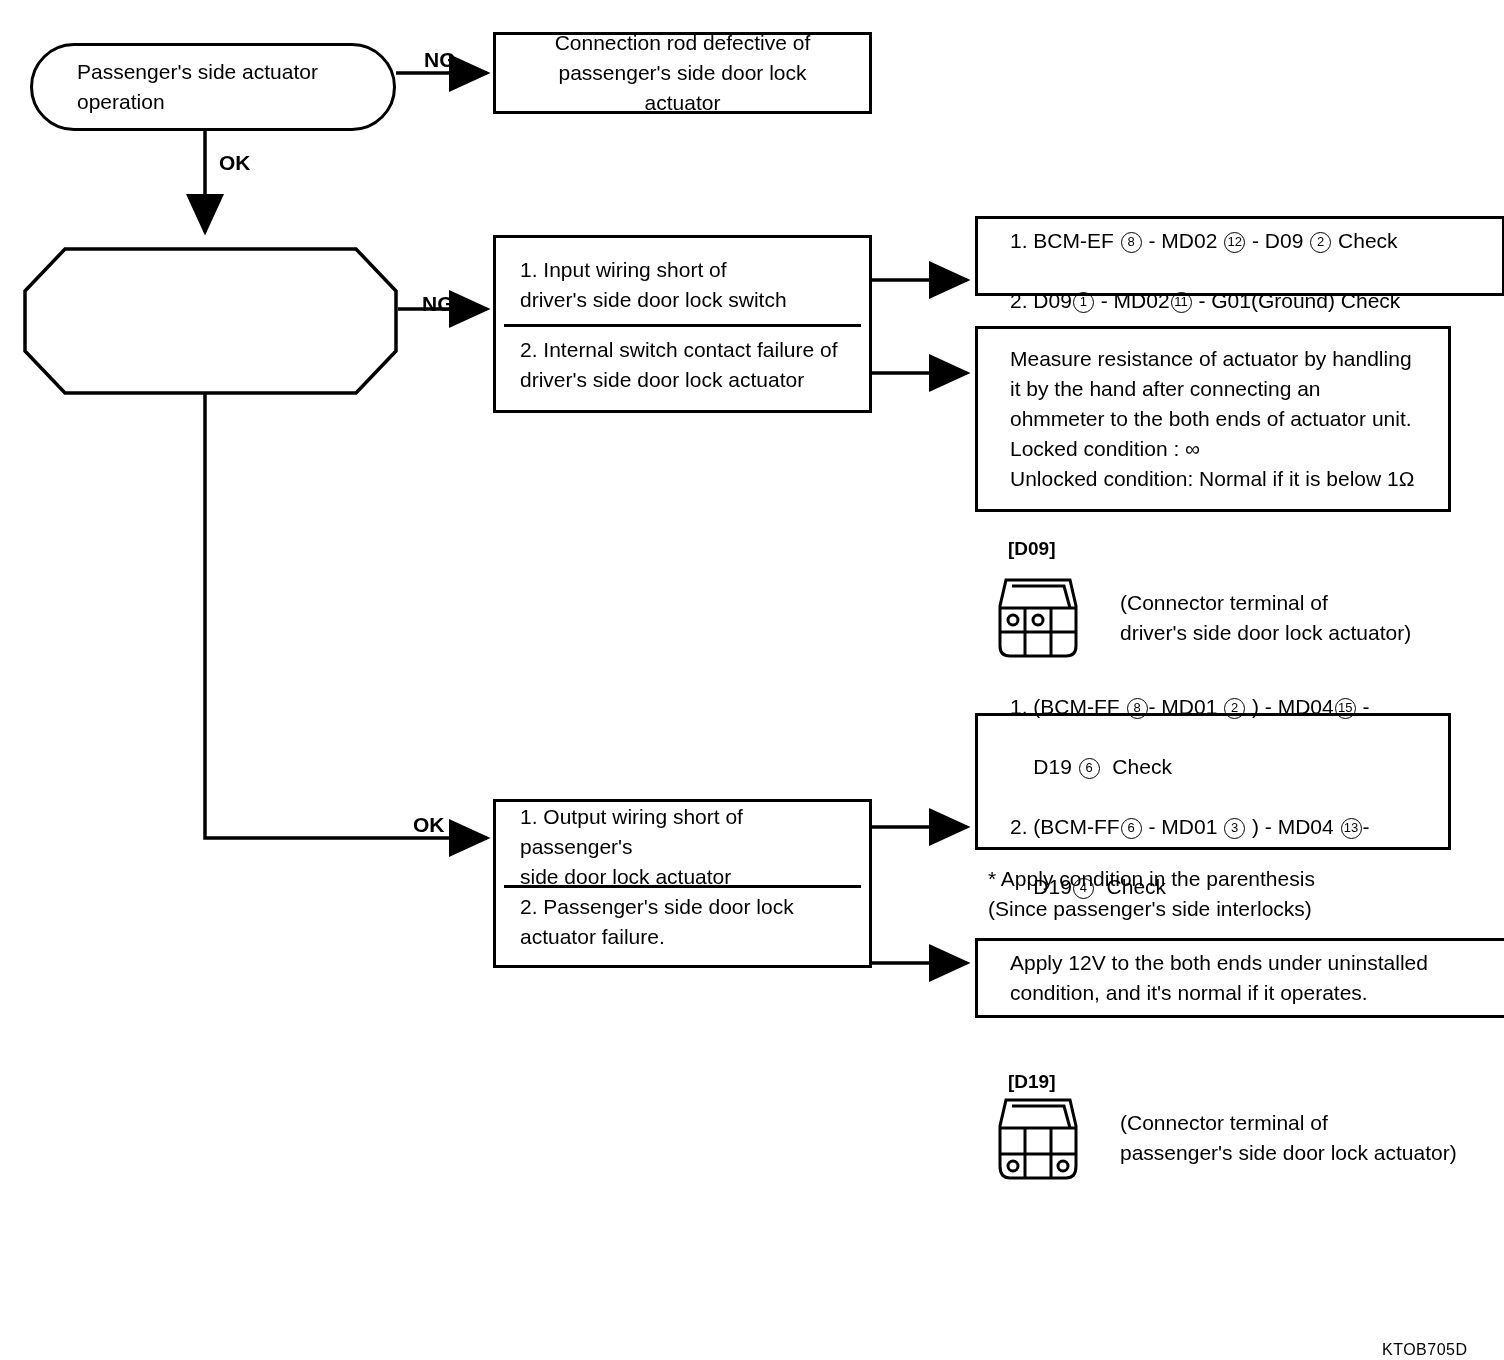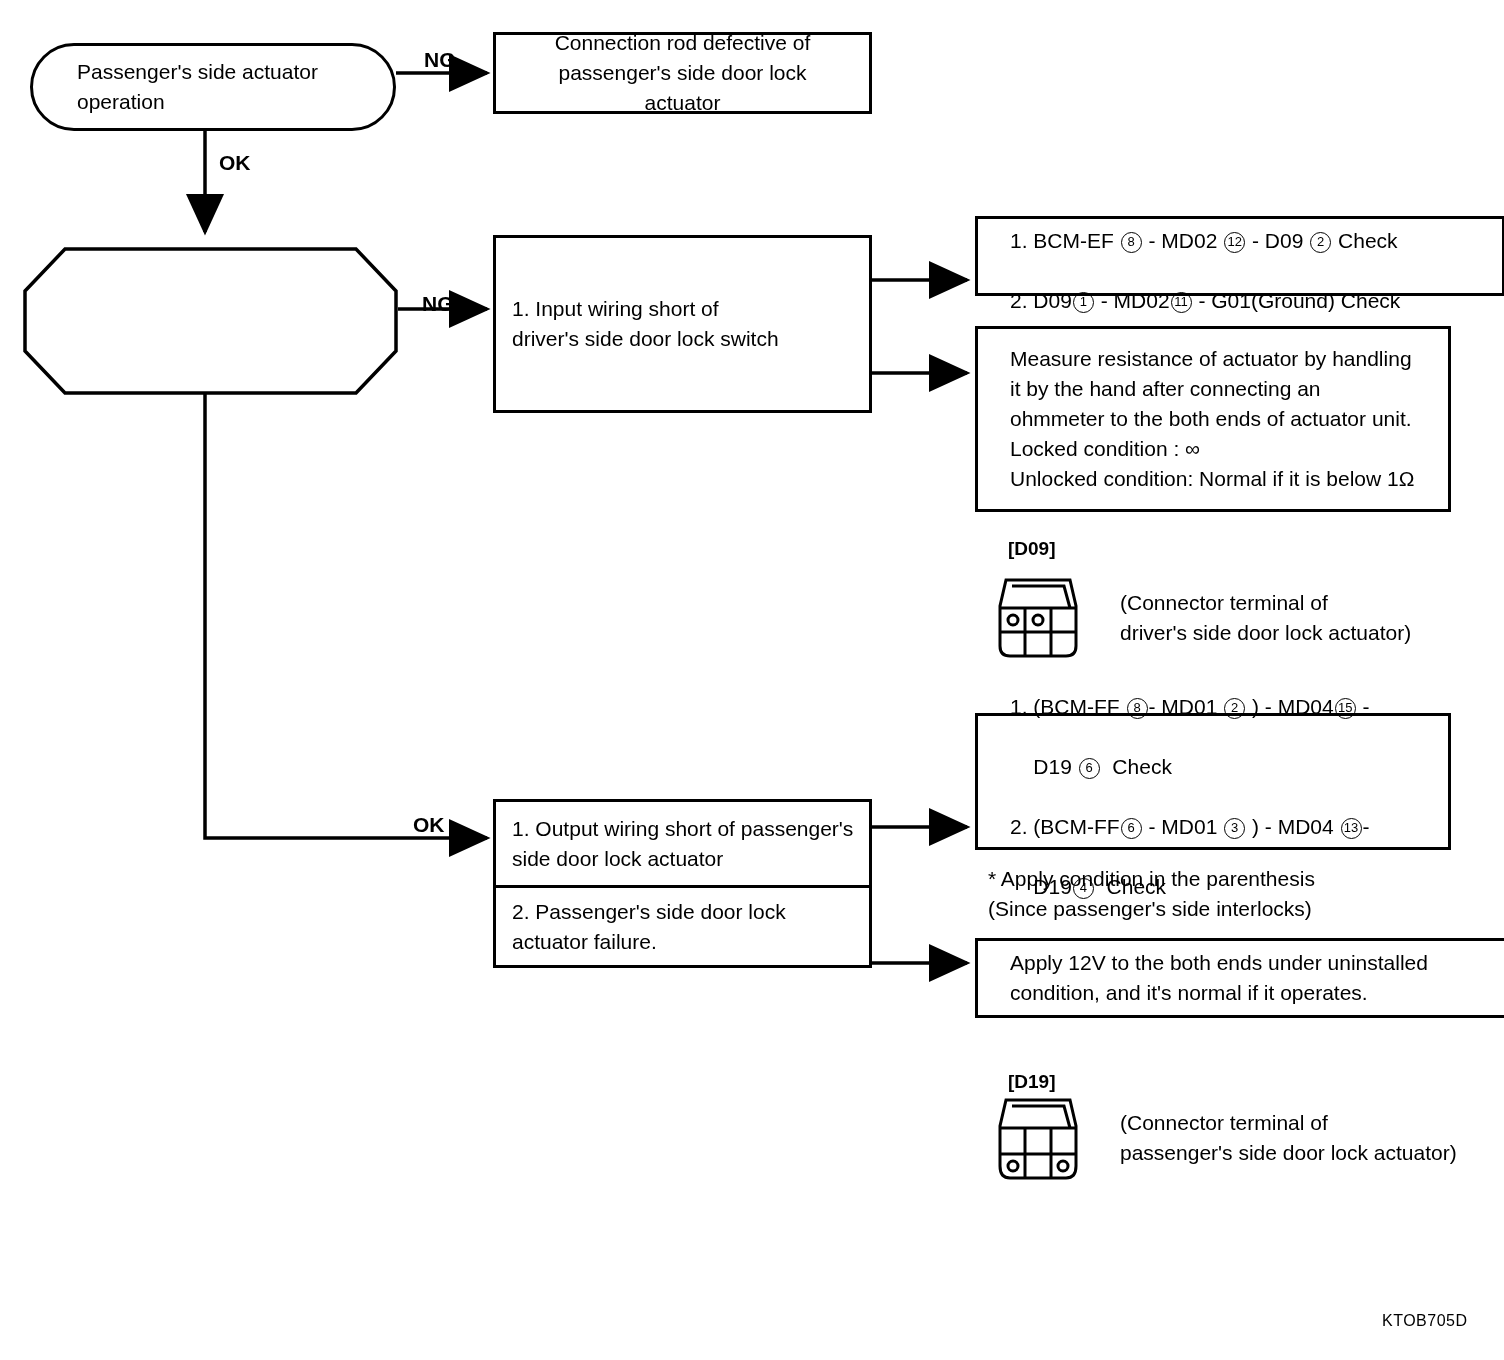--- a/index.html
+++ b/index.html
@@ -31,21 +31,21 @@
     display: flex;
     flex-direction: column;
     justify-content: center;
   }
   .node .txt {
     font-size: 21px;
     line-height: 30px;
     white-space: pre-line;
   }
   .boxed-list {
-    padding: 0;
+    padding: 8px;
   }
   .boxed-list .row {
     box-sizing: border-box;
     display: flex;
     align-items: center;
     padding: 6px 0 6px 16px;
   }
   .boxed-list .row + .row {
     border-top: 3px solid #000;
   }
@@ -152,20 +152,24 @@
   <div class="octa" style="left:23px; top:247px; width:375px; height:148px;">
     <svg width="375" height="148" viewBox="0 0 375 148" xmlns="http://www.w3.org/2000/svg">
       <polygon points="42,2 333,2 373,44 373,104 333,146 42,146 2,104 2,44" fill="#ffffff" stroke="#000000" stroke-width="3.5"></polygon>
     </svg>
   </div>
 
   <div class="node boxed-list" style="left:493px; top:235px; width:379px; height:178px;">
     <div class="row" style="height:50%;">
       <span class="txt">1. Input wiring short of
      driver's side door lock switch</span>
+    </div>
+    <div class="row" style="height:50%;">
+      <span class="txt">2. Internal switch contact failure of
+     driver's side door lock actuator</span>
     </div>
   </div>
 
   <div class="node plainbox" style="left:975px; top:216px; width:530px; height:80px; justify-content:center;">
     <div class="txt">
       1. BCM-EF <span class="cnum">8</span> - MD02 <span class="cnum">12</span> - D09 <span class="cnum">2</span> Check
     </div>
     <div class="txt">
       2. D09<span class="cnum">1</span> - MD02<span class="cnum">11</span> - G01(Ground) Check
     </div>
@@ -243,15 +247,15 @@
       <span class="txt">2. Passenger's side door lock
      actuator failure.</span>
     </div>
   </div>
 
   <div class="edge-label" style="left:424px; top:41px;">NG</div>
   <div class="edge-label" style="left:219px; top:144px;">OK</div>
   <div class="edge-label" style="left:422px; top:285px;">NG</div>
   <div class="edge-label" style="left:413px; top:806px;">OK</div>
 
-  <div class="fig-code" style="left:1382px; top:1312px;">KTOB705D</div>
+  <div class="fig-code" style="left:1382px; top:1341px;">KTOB705D</div>
 
 </div>
 
 </body></html>

